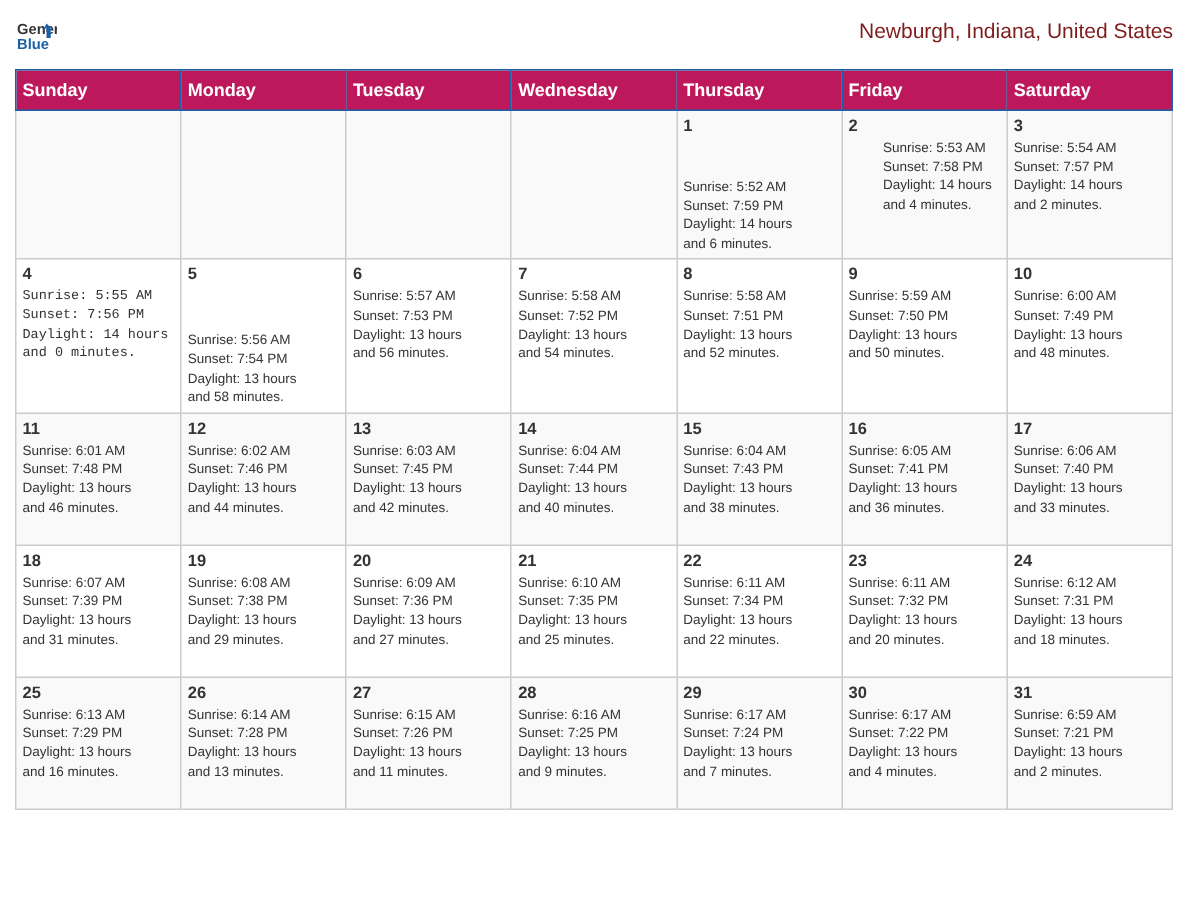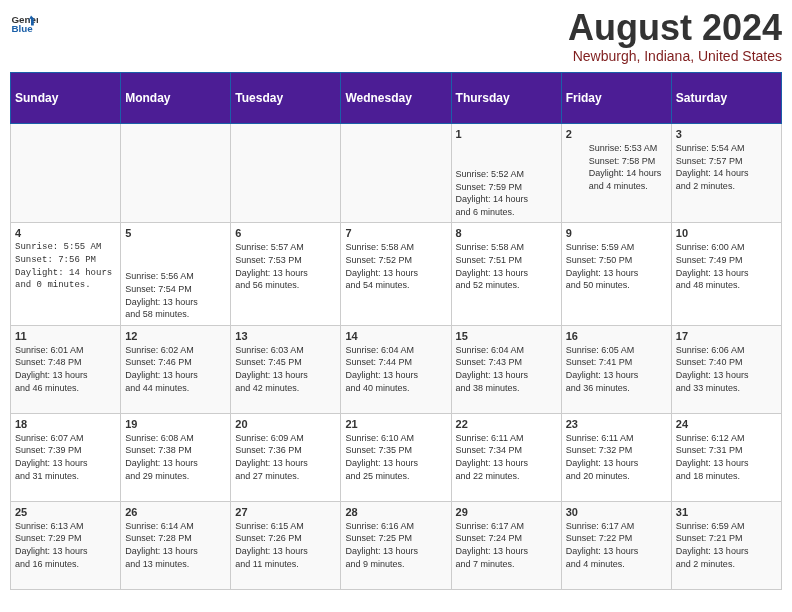--- a/index.html
+++ b/index.html
@@ -38,25 +38,25 @@
       font-size: 14px;
       color: #7f1d1d;
       margin-top: 2px;
     }
     table {
       width: 100%;
       border-collapse: collapse;
       table-layout: fixed;
     }
     thead th {
-      background: #4c1d95;
+      background: #be185d;
       color: #fff;
       font-size: 12px;
       font-weight: bold;
-      padding: 18px 4px;
+      padding: 6px 4px;
       text-align: left;
       border: 1px solid #1a5fa8;
     }
     tbody td {
       border: 1px solid #ccc;
       vertical-align: top;
       padding: 4px;
       font-size: 9.5px;
       color: #333;
       height: 88px;
@@ -87,21 +87,20 @@
 
 <div class="header-area">
   <div class="logo">
     <svg class="logo-icon" viewBox="0 0 40 40">
       <text x="2" y="18" font-size="14" font-weight="bold" fill="#333">General</text>
       <text x="2" y="32" font-size="14" font-weight="bold" fill="#1a5fa8">Blue</text>
       <polygon points="30,8 38,16 34,12 34,22 30,22 30,12 26,16" fill="#1a5fa8"></polygon>
     </svg>
   </div>
   <div class="title-area">
-    <div class="calendar-title">August 2024</div>
     <div class="calendar-subtitle">Newburgh, Indiana, United States</div>
   </div>
 </div>
 
 <table>
   <thead>
     <tr>
     <th>Sunday</th>
         <th>Monday</th>
         <th>Tuesday</th>

